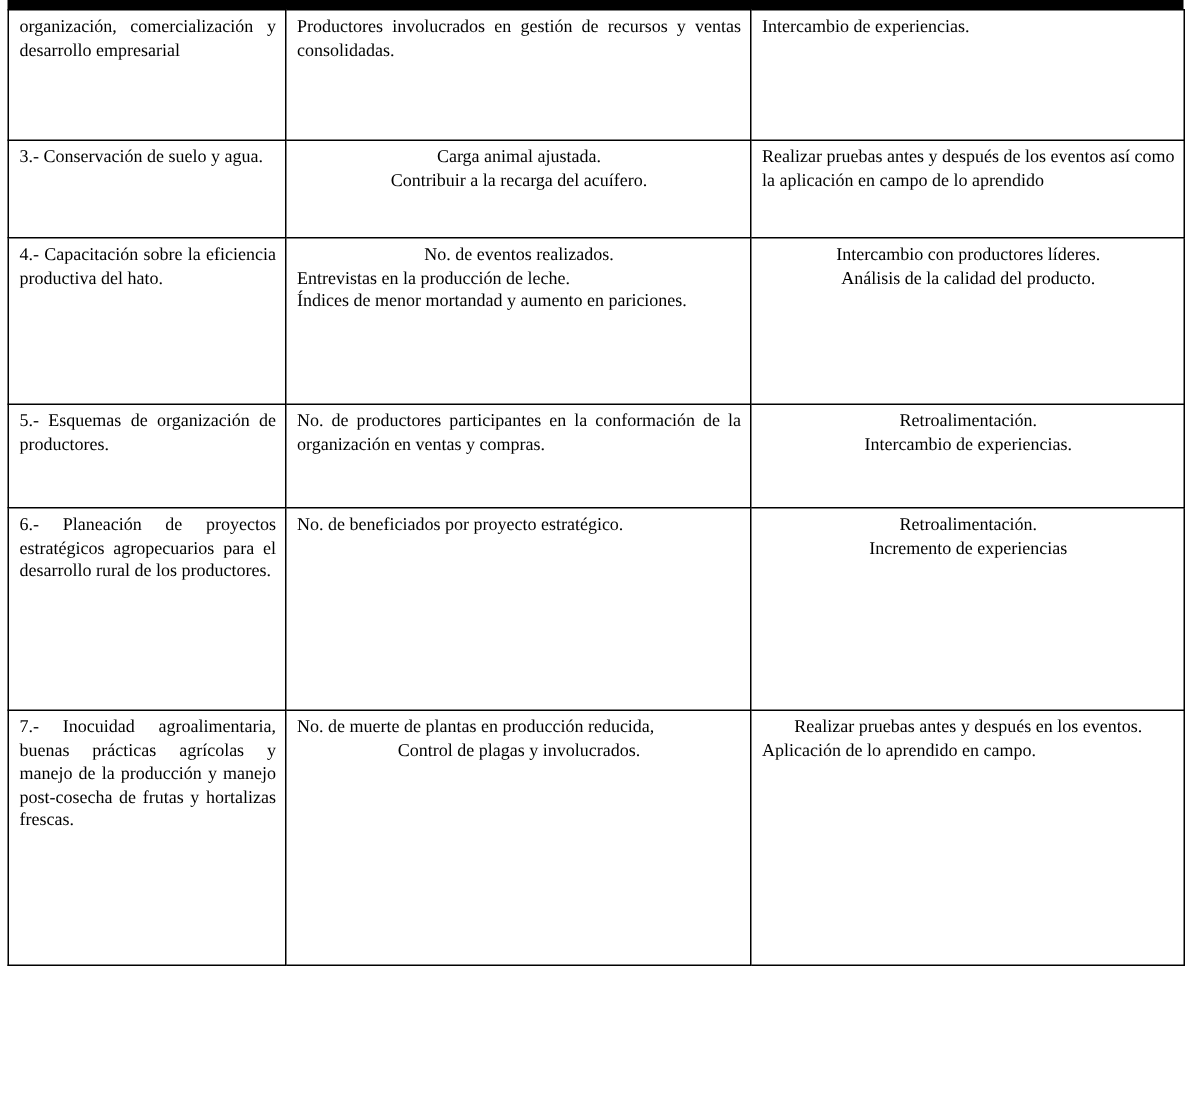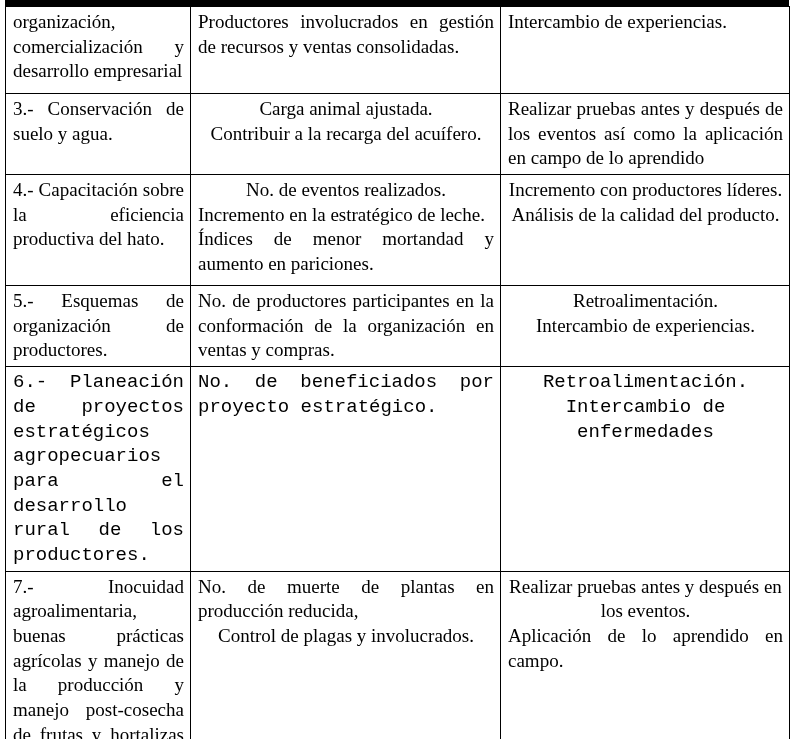--- a/index.html
+++ b/index.html
@@ -34,21 +34,21 @@
     left: 5px;
     top: 6px;
     width: 784px;
     border-collapse: collapse;
     table-layout: fixed;
   }
   table.doc-table td {
     border: 1px solid #000000;
     vertical-align: top;
     padding: 3px 6px 3px 7px;
-    font-size: 19px;
+    font-size: 12px;
     line-height: 1.30;
     text-align: justify;
     text-justify: inter-word;
     -webkit-hyphens: none;
     hyphens: none;
     word-spacing: 0px;
   }
   col.c1 { width: 185px; }
   col.c2 { width: 310px; }
   col.c3 { width: 289px; }
@@ -65,21 +65,21 @@
   .nojust {
     margin: 0;
     text-align: center;
   }
 
   
   tr.r1 td { height: 80px; }
   tr.r2 td { height: 58px; }
   tr.r3 td { height: 104px; }
   tr.r4 td { height: 62px; }
-  tr.r5 td { height: 128px; font-family: Liberation Mono, monospace; }
+  tr.r5 td { height: 128px; }
   tr.r6 td { height: 163px; }
   tr.r7 td { height: 80px; }
 </style>
 </head>
 <body>
 
 <div id="page">
 
   <div class="top-rule"></div>
 
@@ -115,25 +115,25 @@
           <p class="p">Realizar pruebas antes y después de los eventos así como la aplicación en campo de lo aprendido</p>
         </td>
       </tr>
 
       <tr class="r3">
         <td>
           <p class="p">4.- Capacitación sobre la eficiencia productiva del hato.</p>
         </td>
         <td>
           <p class="nojust">No. de eventos realizados.</p>
-          <p class="p">Incremento en la estratégico de leche.</p>
+          <p class="p">Entrevistas en la producción de leche.</p>
           <p class="p">Índices de menor mortandad y aumento en pariciones.</p>
         </td>
         <td>
-          <p class="nojust">Incremento con productores líderes.</p>
+          <p class="nojust">Intercambio con productores líderes.</p>
           <p class="nojust">Análisis de la calidad del producto.</p>
         </td>
       </tr>
 
       <tr class="r4">
         <td>
           <p class="p">5.- Esquemas de organización de productores.</p>
         </td>
         <td>
           <p class="p">No. de productores participantes en la conformación de la organización en ventas y compras.</p>
@@ -146,21 +146,21 @@
 
       <tr class="r5">
         <td>
           <p class="p">6.- Planeación de proyectos estratégicos agropecuarios para el desarrollo rural de los productores.</p>
         </td>
         <td>
           <p class="p">No. de beneficiados por proyecto estratégico.</p>
         </td>
         <td>
           <p class="nojust">Retroalimentación.</p>
-          <p class="nojust">Intercambio de enfermedades</p>
+          <p class="nojust">Incremento de experiencias</p>
         </td>
       </tr>
 
       <tr class="r6">
         <td>
           <p class="p">7.- Inocuidad agroalimentaria, buenas prácticas agrícolas y manejo de la producción y manejo post-cosecha de frutas y hortalizas frescas.</p>
         </td>
         <td>
           <p class="p">No. de muerte de plantas en producción reducida,</p>
           <p class="nojust">Control de plagas y involucrados.</p>

